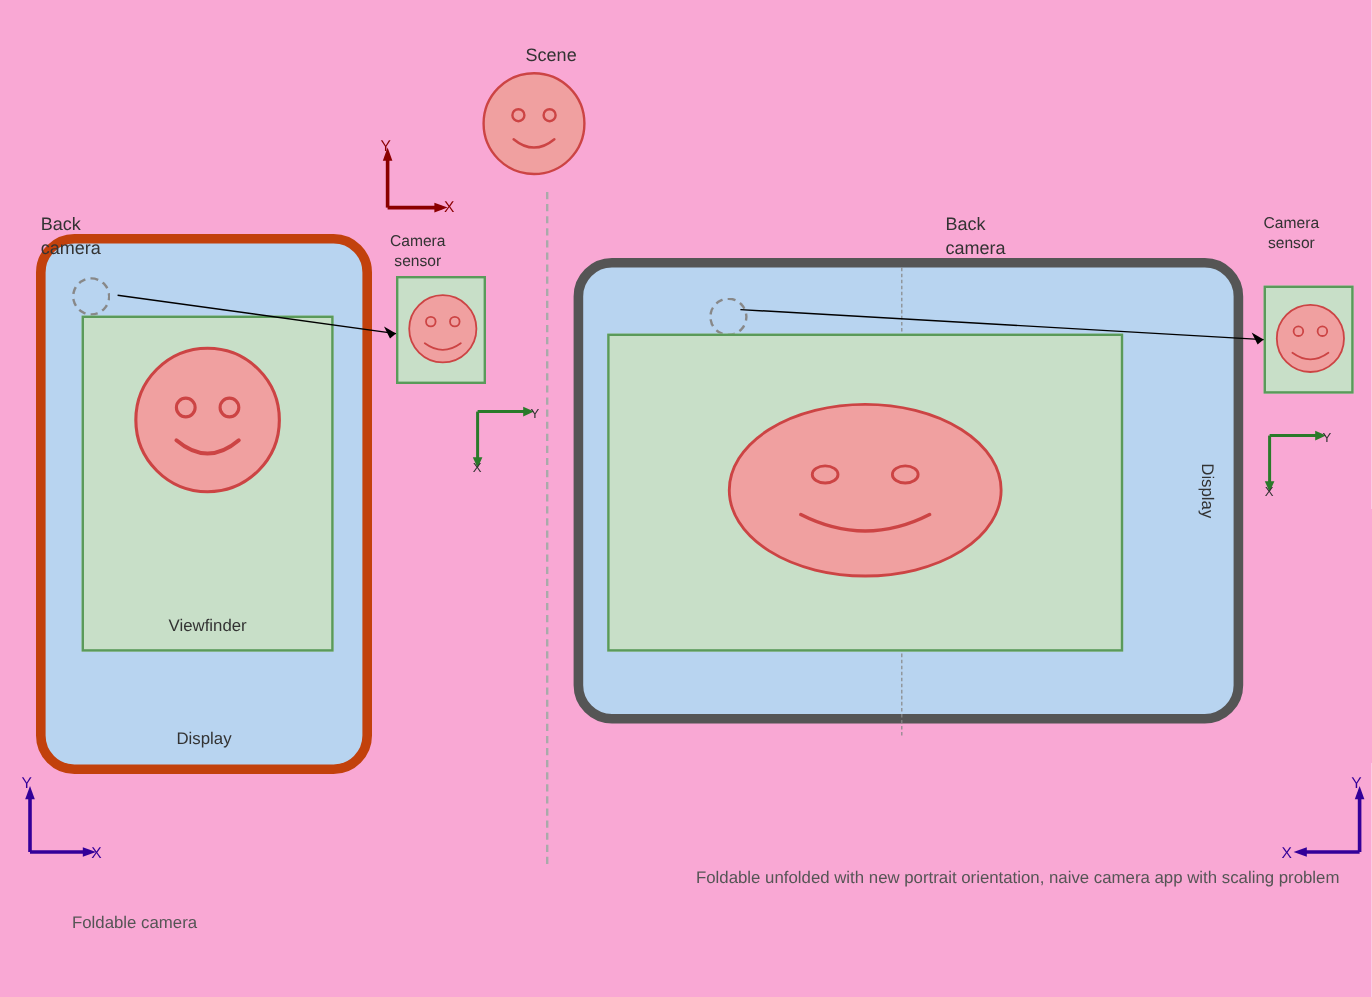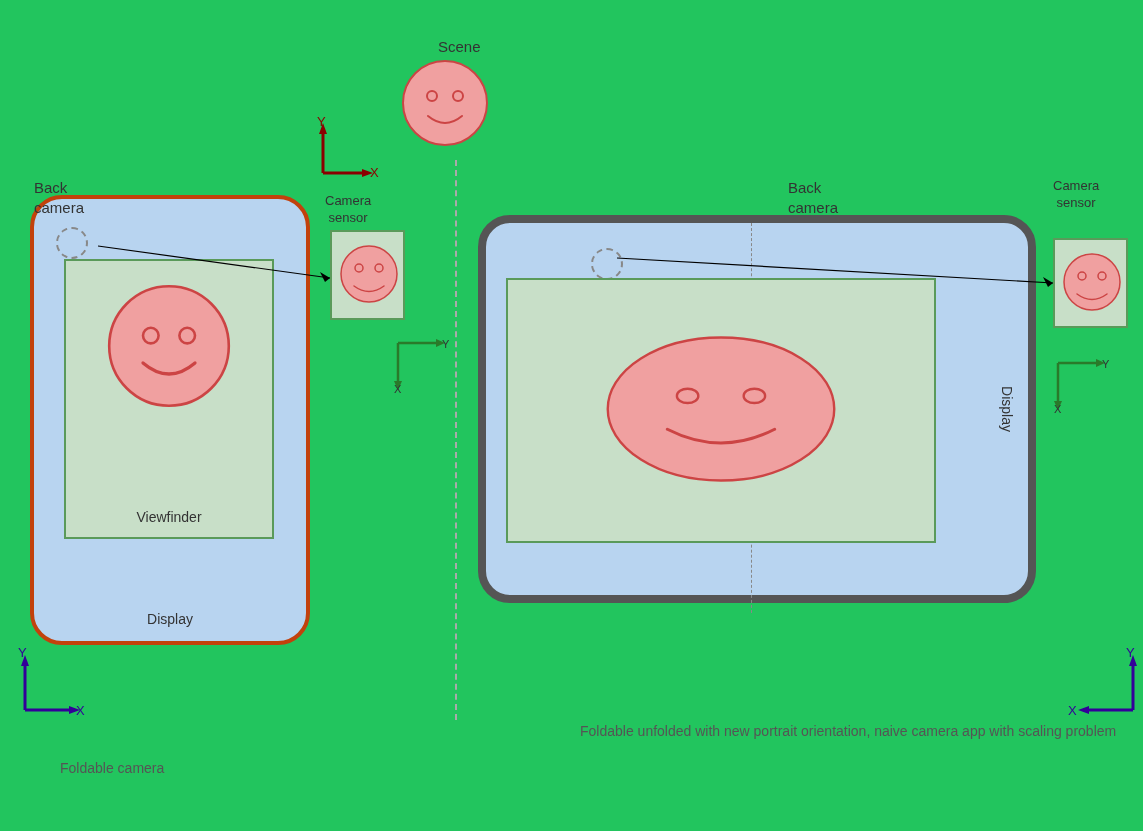--- a/index.html
+++ b/index.html
@@ -9,21 +9,21 @@
       width: 1143px;
       height: 831px;
       overflow: hidden;
       position: relative;
     }
 
     .main-container {
       width: 1143px;
       height: 831px;
       position: relative;
-      background: #22c55e;
+      background: #f9a8d4;
     }
 
     
     .scene-label {
       position: absolute;
       top: 38px;
       left: 438px;
       font-size: 15px;
       color: #333;
       text-align: center;
@@ -56,21 +56,21 @@
 
     
     .phone-left {
       position: absolute;
       top: 195px;
       left: 30px;
       width: 280px;
       height: 450px;
       background: #b8d4f0;
       border-radius: 32px;
-      border: 4px solid #c2410c;
+      border: 8px solid #c2410c;
     }
 
     .phone-left-inner {
       position: relative;
       width: 100%;
       height: 100%;
     }
 
     
     .camera-hole-left {

